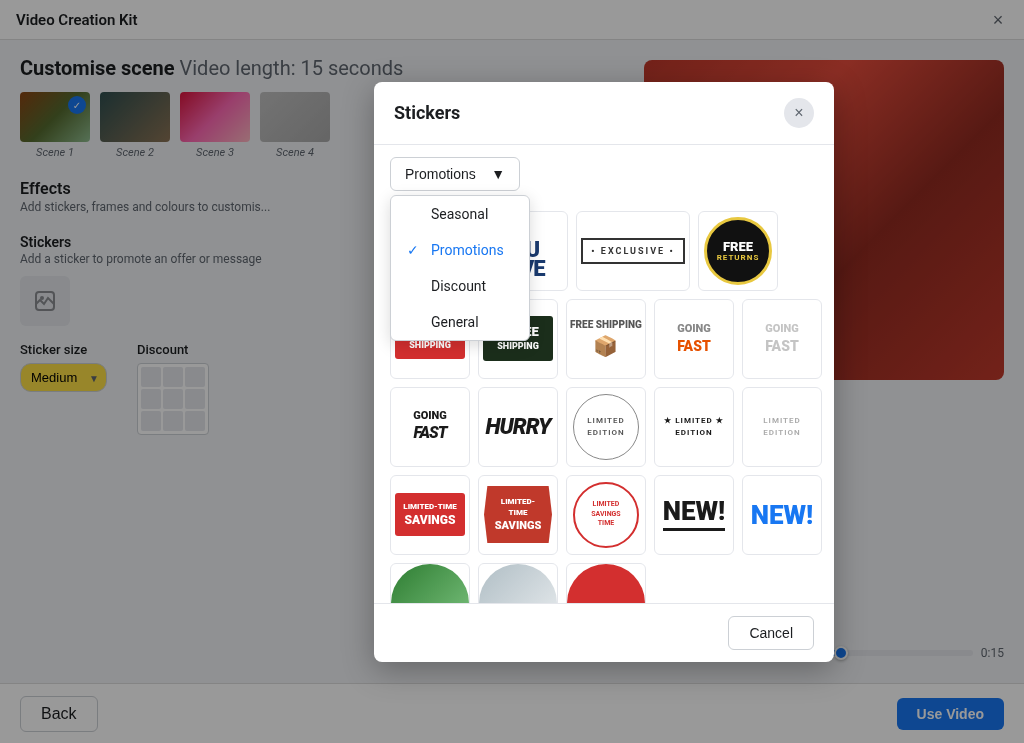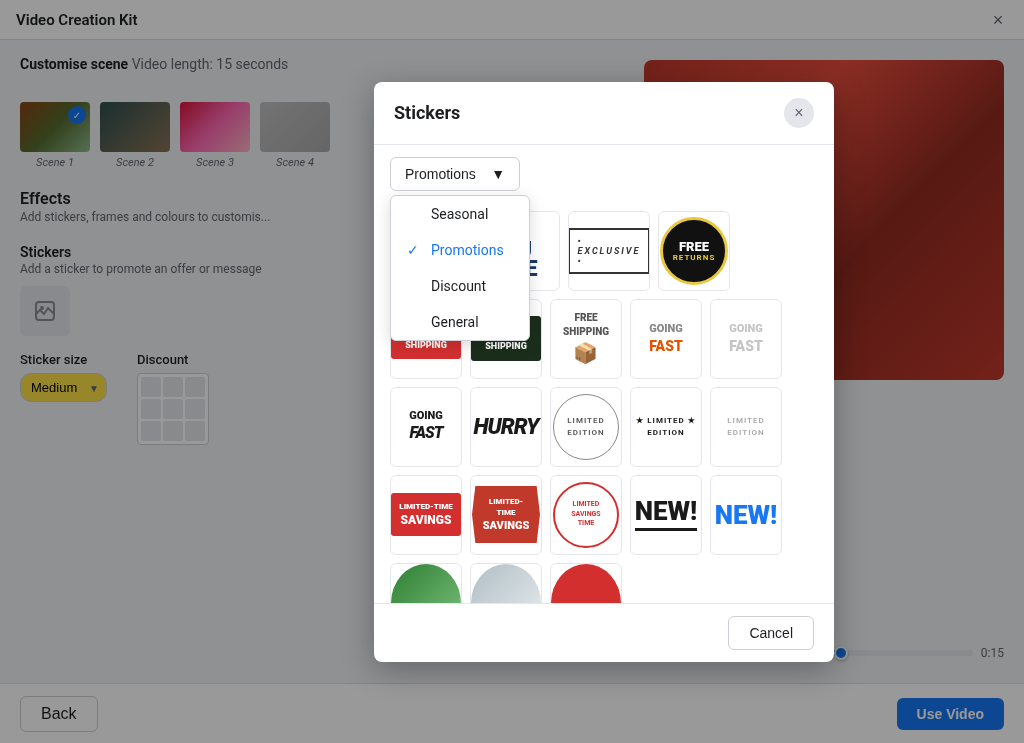--- a/index.html
+++ b/index.html
@@ -44,23 +44,23 @@
       font-size: 18px;
       color: #606770;
       line-height: 1;
     }
 
     .app-content {
       padding: 16px 20px;
     }
 
     .customise-label {
-      font-size: 14px;
-      color: #1c1e21;
-      margin-bottom: 30px;
+      font-size: 20px;
+      color: #1c1e21;
+      margin-bottom: 12px;
     }
 
     .customise-label span {
       color: #606770;
       font-weight: 400;
     }
 
     .scenes-row {
       display: flex;
       gap: 10px;
@@ -407,21 +407,21 @@
     }
 
     .sticker-row {
       display: flex;
       gap: 8px;
       margin-bottom: 8px;
       justify-content: flex-start;
     }
 
     .sticker-item {
-      width: 72px;
+      width: 80px;
       height: 80px;
       border-radius: 6px;
       border: 1px solid #e4e6eb;
       cursor: pointer;
       display: flex;
       align-items: center;
       justify-content: center;
       overflow: hidden;
       background: #fff;
       flex-shrink: 0;
@@ -645,21 +645,21 @@
         </div>
 
         <div class="sticker-item" style="width:90px;">
           <div style="color:#1a3a6e;font-size:22px;font-weight:900;line-height:0.85;text-align:left;padding:4px 6px;letter-spacing:-1px;">
             <div>EX</div>
               <div>CLU</div>
               <div>SIVE</div>
           </div>
         </div>
 
-        <div class="sticker-item" style="width:82px;font-style:italic;">
+        <div class="sticker-item" style="width:114px;">
           <div style="border:2px solid #333;padding:6px 8px;color:#333;font-size:9px;font-weight:700;letter-spacing:2px;">• EXCLUSIVE •</div>
         </div>
 
         <div class="sticker-item">
           <div style="background:#111;border-radius:50%;width:68px;height:68px;display:flex;flex-direction:column;align-items:center;justify-content:center;color:white;text-align:center;border:3px solid #e8c840;">
             <div style="font-size:13px;font-weight:900;line-height:1;">FREE</div>
             <div style="font-size:8px;font-weight:700;letter-spacing:1px;color:#e8c840;">RETURNS</div>
           </div>
         </div>
       </div>

